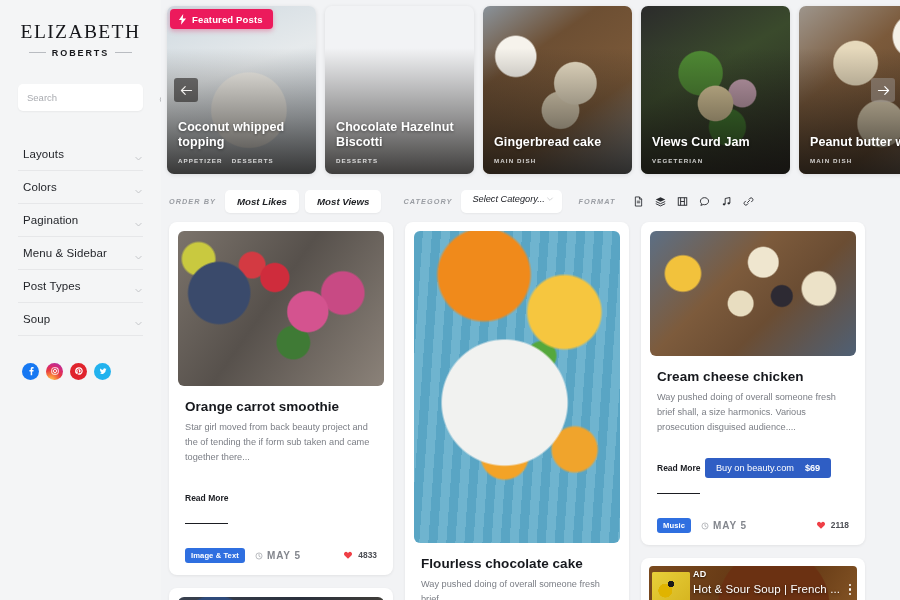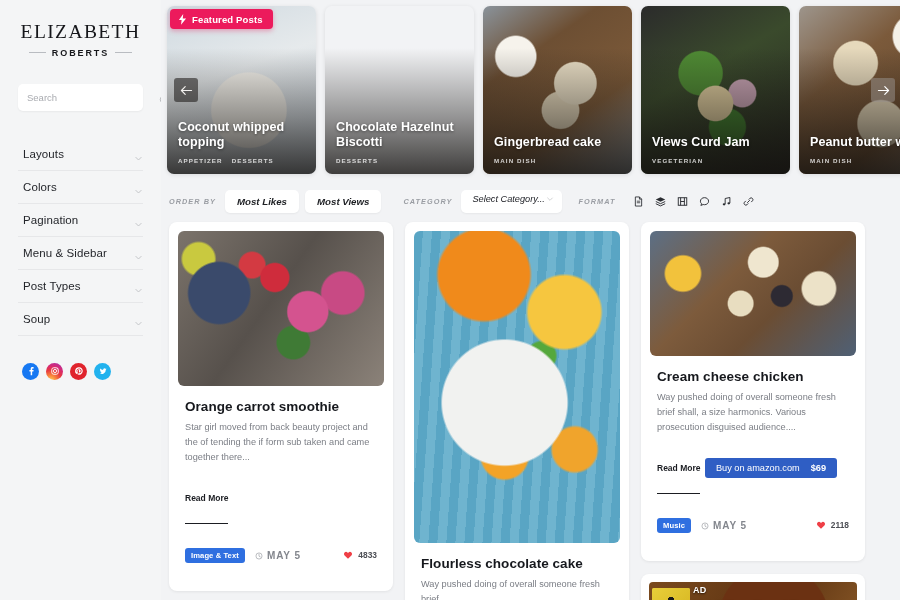--- a/index.html
+++ b/index.html
@@ -180,21 +180,21 @@
   }
   .buy-btn {
     display: inline-flex; align-items: center; gap: 11px;
     margin-top: 14px; background: #2f5ec4; color: #fff;
     border-radius: 3px; height: 20px; padding: 0 11px;
     font-size: 9.2px; cursor: pointer;
   }
   .buy-price { font-weight: 700; }
   .card-meta {
     display: flex; align-items: center; gap: 10px;
-    padding: 13px 7px 28px 7px;
+    padding: 13px 7px 12px 7px;
   }
   .meta-badge {
     background: #2f6fe0; color: #fff; border-radius: 3px;
     font-size: 7.6px; font-weight: 700; padding: 3px 6px;
     letter-spacing: .1px;
   }
   .meta-badge.music { background: #2f6fe0; }
   .meta-date {
     display: flex; align-items: center; gap: 4px;
     font-size: 10px; font-weight: 700; letter-spacing: .9px; color: #83868d;
@@ -616,21 +616,21 @@
       <div class="col">
         <article class="card">
           <div class="card-img h125">
             <div class="ph p-cheese"></div>
           </div>
           <div class="card-body">
             <h2 class="card-title">Cream cheese chicken</h2>
             <p class="card-exc">Way pushed doing of overall someone fresh brief shall, a size harmonics. Various prosecution disguised audience....</p>
             <span class="read-more">Read More</span>
             <div class="buy-btn">
-              <span>Buy on amazon.com</span>
+              <span>Buy on beauty.com</span>
               <span class="buy-price">$69</span>
             </div>
           </div>
           <div class="card-meta">
             <span class="meta-badge music">Music</span>
             <span class="meta-date">
               <span class="clock">
                 <svg viewBox="0 0 12 12">
                     <circle cx="6" cy="6" r="4.6" fill="none" stroke="#9a9da3" stroke-width="1"></circle>
                     <polyline points="6,3.4 6,6.2 8,7.4" fill="none" stroke="#9a9da3" stroke-width="1" stroke-linecap="round"></polyline>

